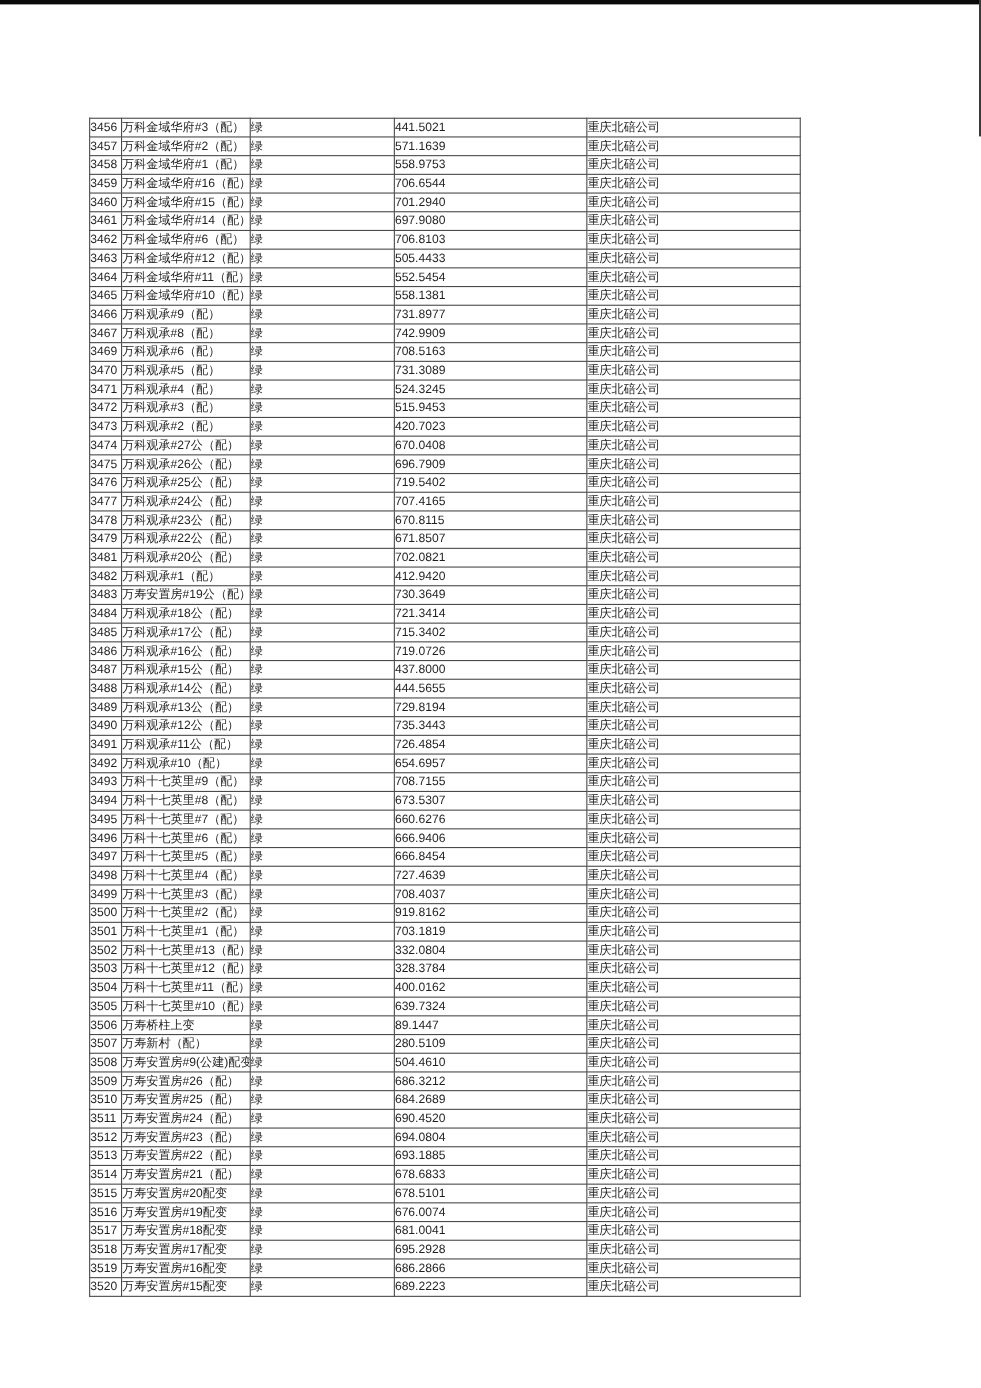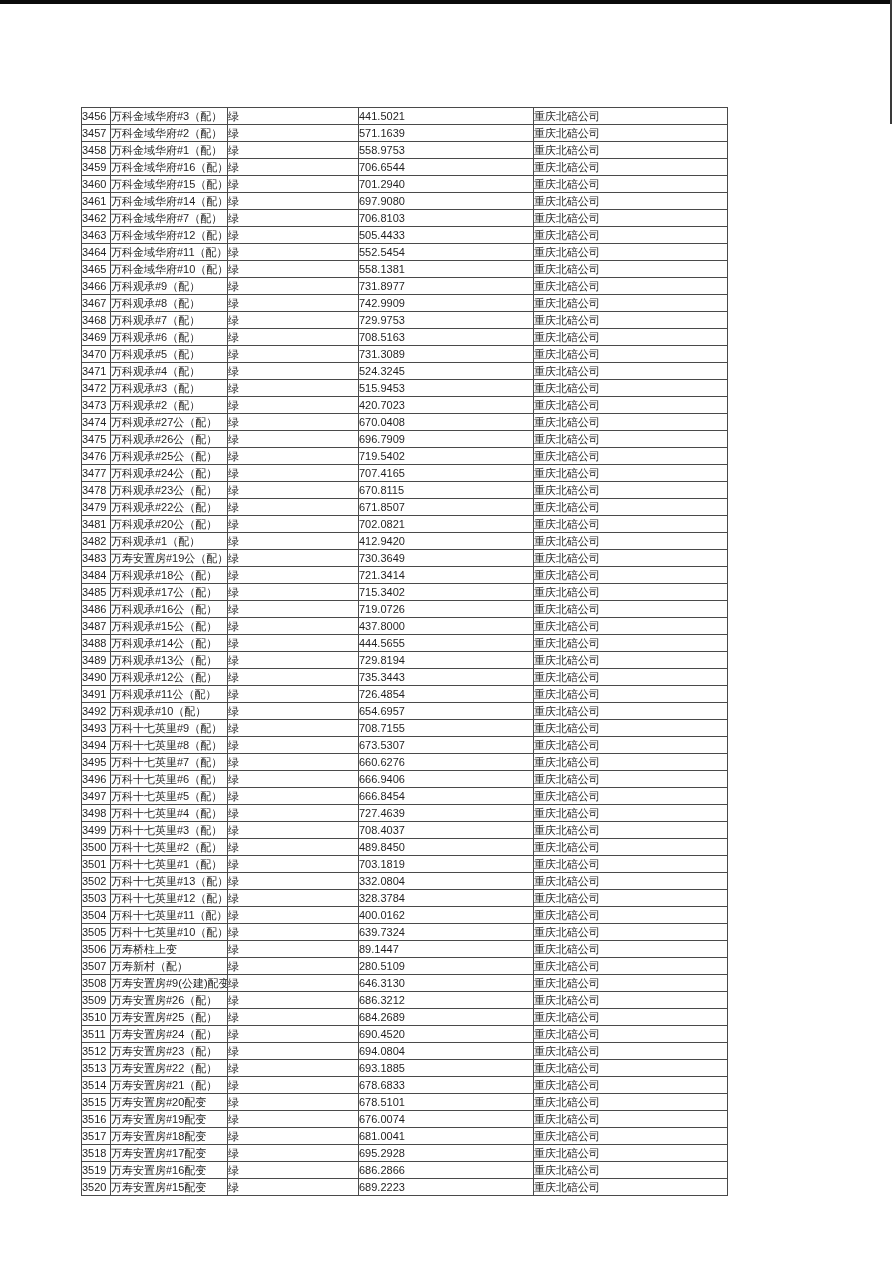--- a/index.html
+++ b/index.html
@@ -120,21 +120,21 @@
     <tr>
       <td class="c-idx">3461</td>
       <td class="c-name">万科金域华府#14（配）</td>
       <td class="c-flag">绿</td>
       <td class="c-val">697.9080</td>
       <td class="c-comp">重庆北碚公司</td>
     </tr>
 
     <tr>
       <td class="c-idx">3462</td>
-      <td class="c-name">万科金域华府#7（配）</td>
+      <td class="c-name">万科金域华府#6（配）</td>
       <td class="c-flag">绿</td>
       <td class="c-val">706.8103</td>
       <td class="c-comp">重庆北碚公司</td>
     </tr>
 
     <tr>
       <td class="c-idx">3463</td>
       <td class="c-name">万科金域华府#12（配）</td>
       <td class="c-flag">绿</td>
       <td class="c-val">505.4433</td>
@@ -166,27 +166,20 @@
     </tr>
 
     <tr>
       <td class="c-idx">3467</td>
       <td class="c-name">万科观承#8（配）</td>
       <td class="c-flag">绿</td>
       <td class="c-val">742.9909</td>
       <td class="c-comp">重庆北碚公司</td>
     </tr>
 
-    <tr>
-      <td class="c-idx">3468</td>
-      <td class="c-name">万科观承#7（配）</td>
-      <td class="c-flag">绿</td>
-      <td class="c-val">729.9753</td>
-      <td class="c-comp">重庆北碚公司</td>
-    </tr>
 
     <tr>
       <td class="c-idx">3469</td>
       <td class="c-name">万科观承#6（配）</td>
       <td class="c-flag">绿</td>
       <td class="c-val">708.5163</td>
       <td class="c-comp">重庆北碚公司</td>
     </tr>
 
     <tr>
@@ -419,21 +412,21 @@
       <td class="c-name">万科十七英里#3（配）</td>
       <td class="c-flag">绿</td>
       <td class="c-val">708.4037</td>
       <td class="c-comp">重庆北碚公司</td>
     </tr>
 
     <tr>
       <td class="c-idx">3500</td>
       <td class="c-name">万科十七英里#2（配）</td>
       <td class="c-flag">绿</td>
-      <td class="c-val">489.8450</td>
+      <td class="c-val">919.8162</td>
       <td class="c-comp">重庆北碚公司</td>
     </tr>
 
     <tr>
       <td class="c-idx">3501</td>
       <td class="c-name">万科十七英里#1（配）</td>
       <td class="c-flag">绿</td>
       <td class="c-val">703.1819</td>
       <td class="c-comp">重庆北碚公司</td>
     </tr>
@@ -483,21 +476,21 @@
       <td class="c-name">万寿新村（配）</td>
       <td class="c-flag">绿</td>
       <td class="c-val">280.5109</td>
       <td class="c-comp">重庆北碚公司</td>
     </tr>
 
     <tr>
       <td class="c-idx">3508</td>
       <td class="c-name">万寿安置房#9(公建)配变</td>
       <td class="c-flag">绿</td>
-      <td class="c-val">646.3130</td>
+      <td class="c-val">504.4610</td>
       <td class="c-comp">重庆北碚公司</td>
     </tr>
 
     <tr>
       <td class="c-idx">3509</td>
       <td class="c-name">万寿安置房#26（配）</td>
       <td class="c-flag">绿</td>
       <td class="c-val">686.3212</td>
       <td class="c-comp">重庆北碚公司</td>
     </tr>

